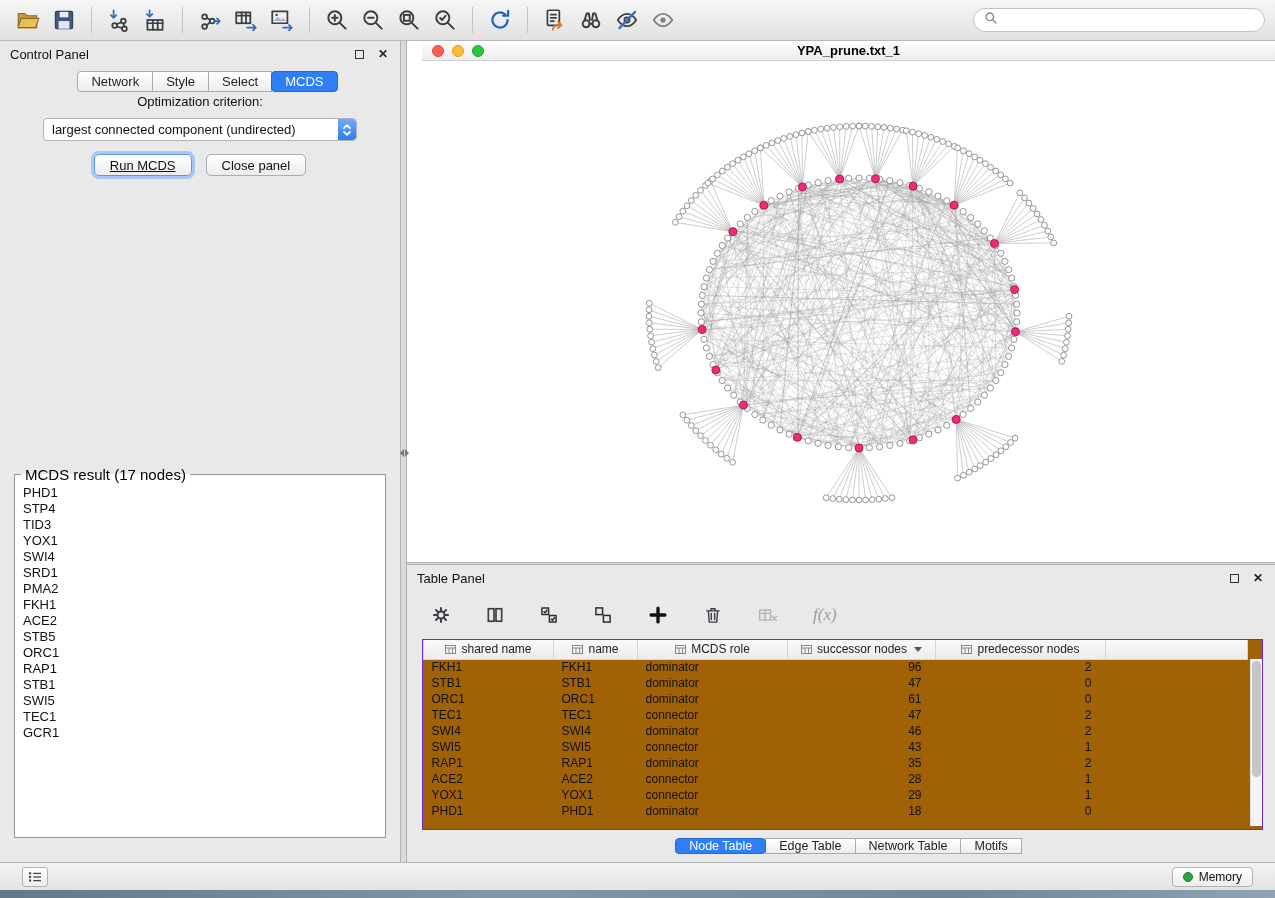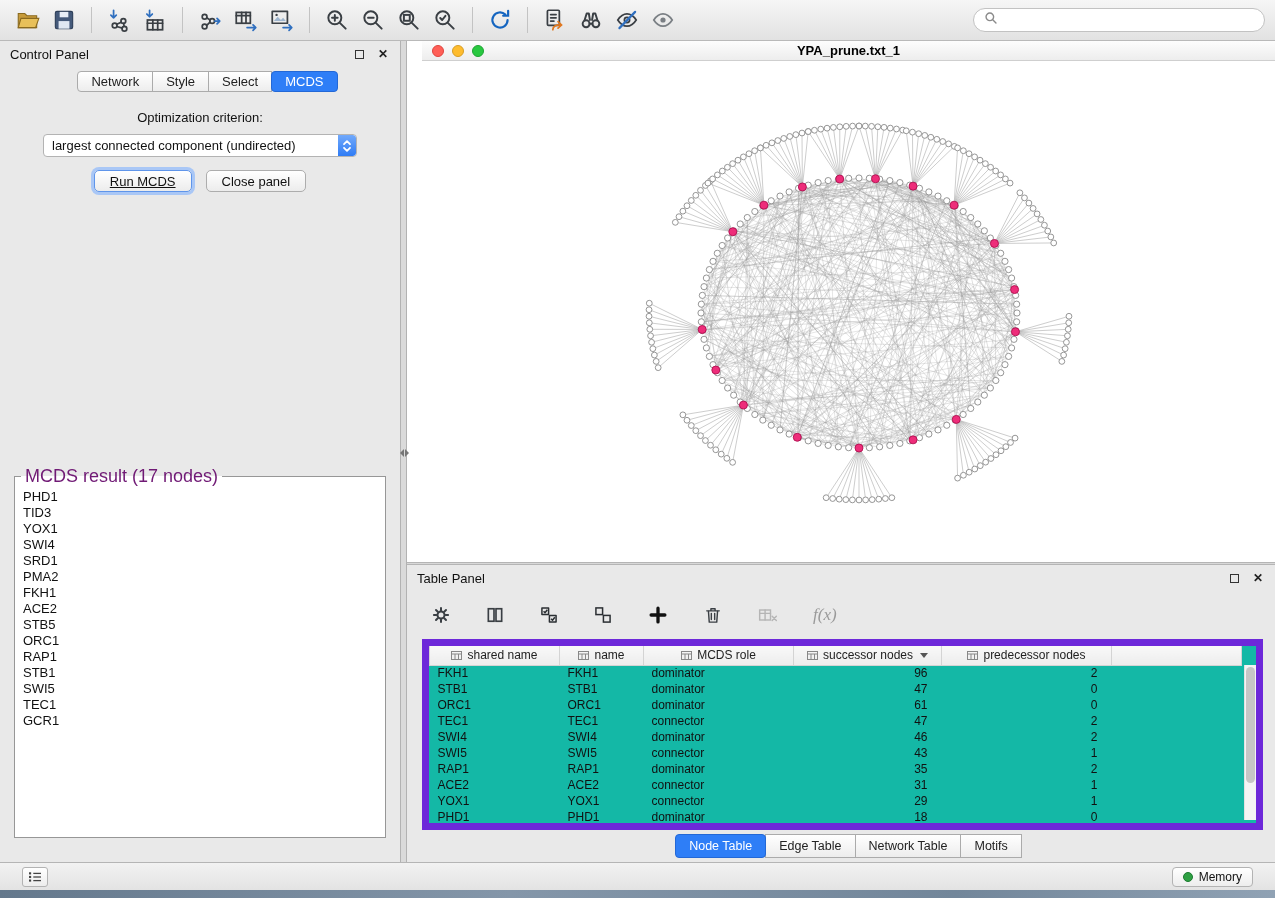--- a/index.html
+++ b/index.html
@@ -24,30 +24,30 @@
   .panel-header .spacer { flex: 1; }
   .win-icon { margin-left: 10px; display: flex; align-items: center; justify-content: center; width: 14px; height: 14px; color: #222; font-size: 12px; font-weight: bold; }
   .float-box { width: 9px; height: 9px; border: 1.5px solid #333; background: transparent; }
 
   .cp-tabs { display: flex; justify-content: center; margin-top: 4px; }
   .seg { font-size: 13px; color: #222; background: linear-gradient(#ffffff, #ededed); border: 1px solid #ababab; padding: 2px 13px; margin-left: -1px; height: 21px; display: flex; align-items: center; }
   .seg:first-child { border-radius: 4px 0 0 4px; margin-left: 15px; }
   .seg.selected { background: #2e7ef7; color: #fff; border-color: #2368d6; border-radius: 4px; position: relative; z-index: 2; }
 
   .cp-body { flex: 1; display: flex; flex-direction: column; min-height: 0; padding: 0 14px; }
-  .opt-label { text-align: center; font-size: 13px; color: #111; margin-top: 18px; }
+  .opt-label { text-align: center; font-size: 13px; color: #111; margin-top: 2px; }
   .dropdown { margin: 9px auto 0; width: 314px; height: 23px; background: #fff; border: 1px solid #b3b3b3; border-radius: 4px; display: flex; align-items: center; overflow: hidden; }
   .dd-text { flex: 1; font-size: 13px; color: #111; padding: 0 8px; white-space: nowrap; }
   .dd-stepper { width: 18px; height: 100%; background: linear-gradient(#71a9fb, #2f7cf5); display: flex; align-items: center; justify-content: center; border-radius: 0 3px 3px 0; }
   .cp-buttons { display: flex; justify-content: center; gap: 14px; margin-top: 13px; }
   .mac-btn { font-family: "Liberation Sans", sans-serif; font-size: 13px; color: #111; height: 22px; padding: 0 15px; border: 1px solid #adadad; border-radius: 5px; background: linear-gradient(#ffffff, #ececec); }
   .mac-btn.focused { border-color: #5f95ea; box-shadow: 0 0 0 3px #a9c7f6; text-decoration: underline; }
 
   .result-box { margin: auto 0 24px; height: 372px; background: #fff; border: 1px solid #979797; display: flex; flex-direction: column; }
-  .result-box legend { font-size: 18px; color: #701a75; margin-left: 6px; padding: 0 4px; background: transparent; }
+  .result-box legend { font-size: 15px; color: #000000; margin-left: 6px; padding: 0 4px; background: transparent; }
   .result-list { flex: 1; overflow: hidden; padding: 2px 0 0 8px; }
   .result-item { font-size: 13px; color: #111; line-height: 16px; }
 
   
   .vsplit { width: 7px; flex: 0 0 7px; background: #dadada; border-left: 1px solid #b2b2b2; border-right: 1px solid #b2b2b2; position: relative; }
   .vsplit .handle { position: absolute; top: 408px; left: -1px; display: flex; gap: 1px; }
   .tri-left { width: 0; height: 0; border-top: 4px solid transparent; border-bottom: 4px solid transparent; border-right: 4px solid #777; }
   .tri-right { width: 0; height: 0; border-top: 4px solid transparent; border-bottom: 4px solid transparent; border-left: 4px solid #777; }
 
   
@@ -62,31 +62,31 @@
   .net-title { position: absolute; left: 0; right: 0; text-align: center; font-size: 13px; font-weight: bold; color: #000; pointer-events: none; }
   #network-svg { display: block; width: 100%; height: 501px; background: #fff; }
 
   .hsplit { height: 3px; flex: 0 0 3px; background: #d8d8d8; border-top: 1px solid #b5b5b5; border-bottom: 1px solid #b5b5b5; }
 
   
   .table-panel { flex: 1; background: #e9e9e9; display: flex; flex-direction: column; min-height: 0; }
   .tp-toolbar { height: 48px; flex: 0 0 48px; display: flex; align-items: center; gap: 34px; padding: 0 24px; }
   .tp-icon { display: flex; align-items: center; justify-content: center; }
   .fx { font-family: "Liberation Serif", serif; font-style: italic; font-size: 17px; color: #9a9a9a; }
-  .tp-table-wrap { flex: 1; background: #14b8a6; border: 7px solid #6d28d9; margin: 0 12px 0 15px; position: relative; overflow: hidden; }
+  .tp-table-wrap { flex: 1; background: #a16207; border: 1px solid #6d28d9; margin: 0 12px 0 15px; position: relative; overflow: hidden; }
   table.node-table { border-collapse: collapse; width: calc(100% - 14px); table-layout: fixed; }
   .node-table th { height: 19px; font-size: 12px; font-weight: normal; color: #222; background: linear-gradient(#f8f8f8, #ededed); border: 1px solid #d4d4d4; border-top: none; padding: 0 4px; }
   .th-inner { display: flex; align-items: center; justify-content: center; gap: 5px; white-space: nowrap; }
   .sort-arrow { width: 0; height: 0; border-left: 4px solid transparent; border-right: 4px solid transparent; border-top: 5px solid #555; margin-left: 2px; }
   .node-table td { height: 16px; font-size: 12px; color: #111; padding: 0 8px; white-space: nowrap; overflow: hidden; }
   .node-table td.num { text-align: right; padding-right: 14px; }
   .tp-scrollbar { position: absolute; top: 19px; right: 0; bottom: 3px; width: 12px; background: #f4f4f4; border-left: 1px solid #e2e2e2; }
   .tp-scrollbar .thumb { position: absolute; top: 2px; left: 1px; width: 9px; height: 116px; background: #c6c6c6; border-radius: 5px; }
   .tp-tabs { height: 32px; flex: 0 0 32px; display: flex; align-items: center; justify-content: center; }
-  .tp-tabs .seg { height: 24px; font-size: 12.5px; }
+  .tp-tabs .seg { height: 16px; font-size: 12.5px; }
 
   
   .statusbar { height: 28px; flex: 0 0 28px; background: linear-gradient(#f2f2f2, #e3e3e3); border-top: 1px solid #b5b5b5; display: flex; align-items: center; padding: 0 22px; }
   .sb-left-btn { width: 26px; height: 20px; border: 1px solid #b3b3b3; border-radius: 3px; background: linear-gradient(#ffffff, #ededed); display: flex; align-items: center; justify-content: center; }
   .memory-btn { margin-left: auto; height: 20px; border: 1px solid #b3b3b3; border-radius: 4px; background: linear-gradient(#ffffff, #ededed); display: flex; align-items: center; gap: 6px; padding: 0 10px; font-size: 12px; color: #111; }
   .mem-dot { width: 10px; height: 10px; border-radius: 50%; background: #2ea043; border: 1px solid #1d7a30; }
 
   .desktop-strip { height: 8px; flex: 0 0 8px; background: linear-gradient(90deg, #64788c, #8496a9 40%, #72869a 75%, #90a2b4); }
 </style>
 </head>
@@ -285,20 +285,21 @@
           </span>
         </div>
         <div class="cp-buttons">
           <button class="mac-btn focused">Run MCDS</button>
           <button class="mac-btn">Close panel</button>
         </div>
         <fieldset class="result-box">
           <legend>MCDS result (17 nodes)</legend>
           <div class="result-list">
               <div class="result-item">PHD1</div>
+              <div class="result-item">STP4</div>
               <div class="result-item">TID3</div>
               <div class="result-item">YOX1</div>
               <div class="result-item">SWI4</div>
               <div class="result-item">SRD1</div>
               <div class="result-item">PMA2</div>
               <div class="result-item">FKH1</div>
               <div class="result-item">ACE2</div>
               <div class="result-item">STB5</div>
               <div class="result-item">ORC1</div>
               <div class="result-item">RAP1</div>
@@ -1326,21 +1327,21 @@
                   <td>RAP1</td>
                   <td>dominator</td>
                   <td class="num">35</td>
                   <td class="num">2</td>
                   <td></td>
                 </tr>
                 <tr>
                   <td>ACE2</td>
                   <td>ACE2</td>
                   <td>connector</td>
-                  <td class="num">31</td>
+                  <td class="num">28</td>
                   <td class="num">1</td>
                   <td></td>
                 </tr>
                 <tr>
                   <td>YOX1</td>
                   <td>YOX1</td>
                   <td>connector</td>
                   <td class="num">29</td>
                   <td class="num">1</td>
                   <td></td>

